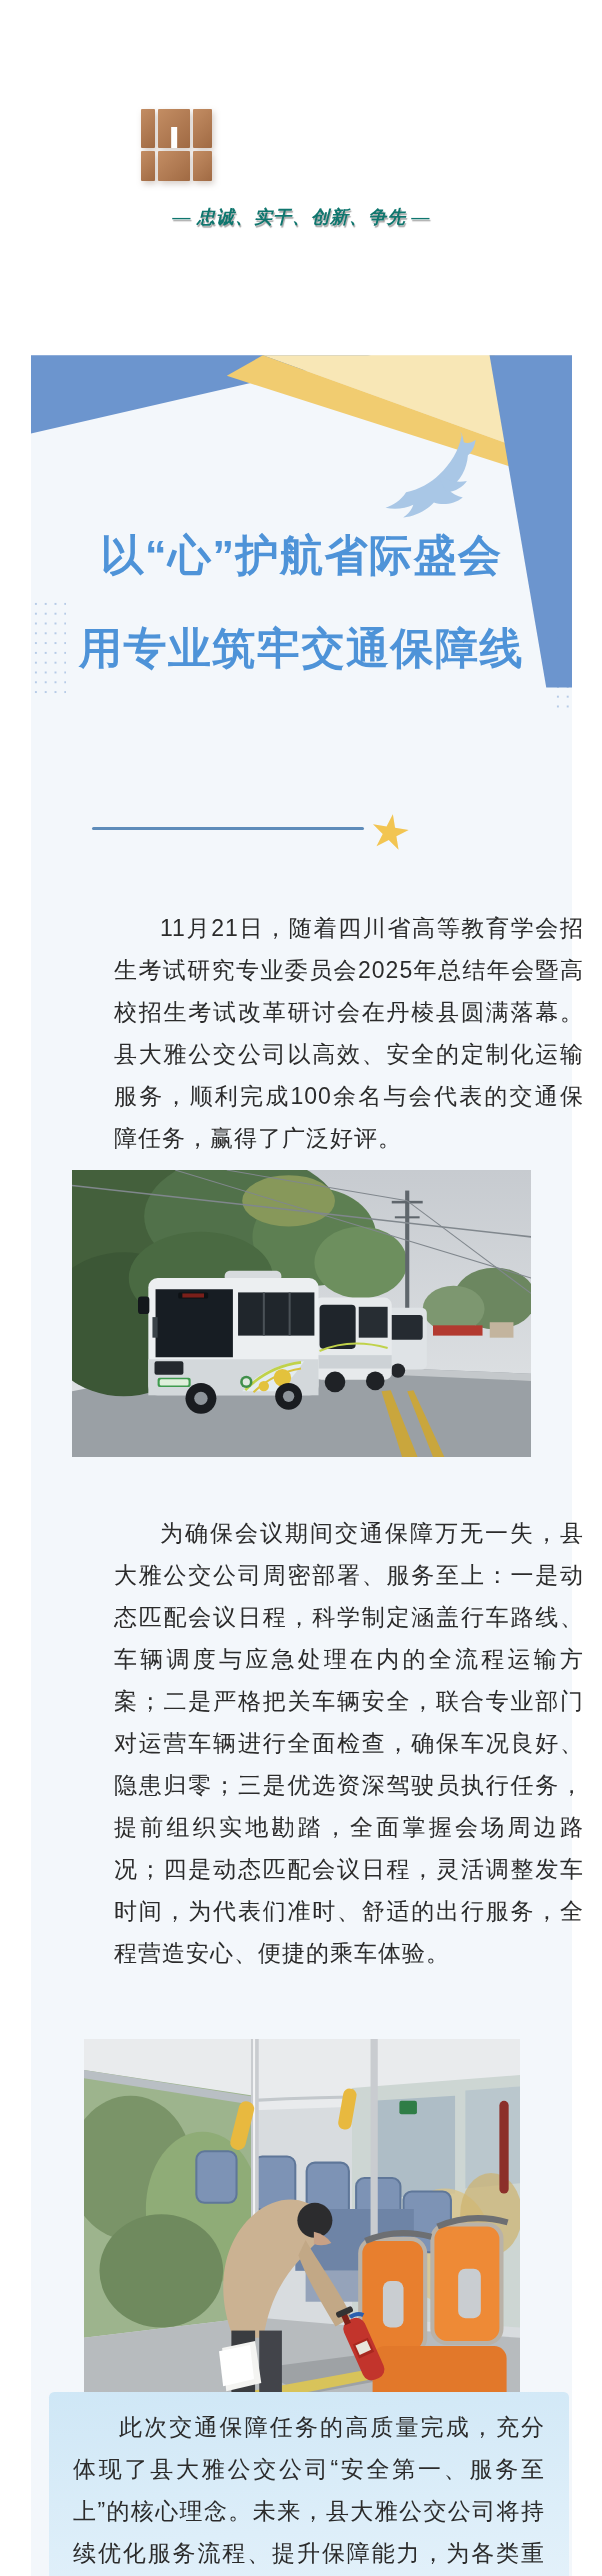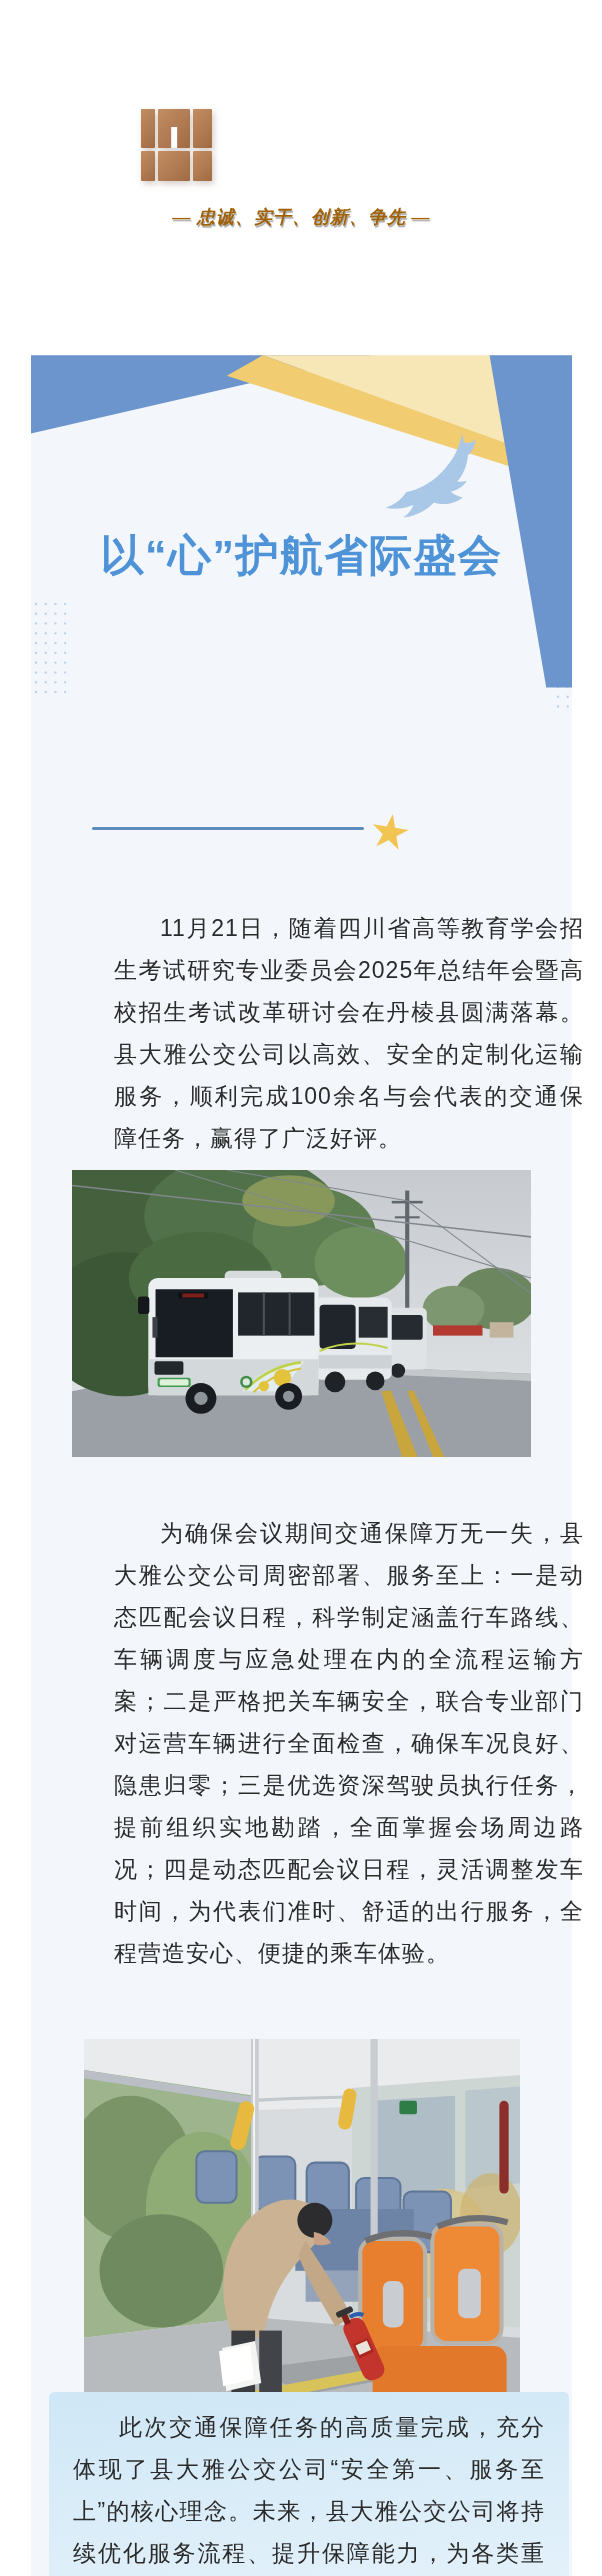--- a/index.html
+++ b/index.html
@@ -23,21 +23,21 @@
   .tile{background:linear-gradient(135deg,#c38d63 0%,#b07a52 55%,#a06a43 100%);
     border-radius:1px;position:relative;}
   .tile .notch{position:absolute;left:50%;bottom:0;transform:translateX(-50%);
     width:5.7px;height:20.6px;background:#fff;}
   .brand{position:absolute;left:223px;top:103px;width:268px;height:72px;
     font-family:"Liberation Serif","DejaVu Serif",serif;font-weight:700;
     font-size:58px;line-height:68px;letter-spacing:3.1px;color:var(--brand-brown);
     text-shadow:2.1px 3.1px 4.1px rgba(110,70,40,.35);white-space:nowrap;}
   .tagline{position:absolute;left:0;top:205px;width:603px;text-align:center;
     font-family:"Liberation Serif","DejaVu Serif",serif;font-weight:700;font-style:italic;
-    font-size:18px;color:#a16207;text-shadow:1px 1.5px 1px rgba(0,0,0,.35);letter-spacing:1px;}
+    font-size:18px;color:#0f766e;text-shadow:1px 1.5px 1px rgba(0,0,0,.35);letter-spacing:1px;}
   
   .panel{position:absolute;left:31px;top:355px;width:541px;height:2399px;
     background:var(--panel-bg);}
   
   .banner{position:absolute;left:0;top:0;width:541px;height:392px;overflow:hidden;}
   .banner svg{display:block;}
   .banner-title{position:absolute;left:0;width:541px;text-align:center;
     font-weight:700;font-size:43px;letter-spacing:1.5px;color:var(--title-blue);white-space:nowrap;margin-top:8px;}
   .banner-title.l1{top:164px;}
   .banner-title.l2{top:257px;}
@@ -93,20 +93,21 @@
       <polygon points="0,0 660,0 0,152" style="fill:var(--banner-blue)"></polygon>
       <polygon points="450,0 900,0 962,185" style="fill:var(--banner-yellow-light)"></polygon>
       <polygon points="450,0 962,185 948,222 380,40" style="fill:var(--banner-yellow-deep)"></polygon>
       <polygon points="890,0 1050,0 1050,645 1000,645" style="fill:var(--banner-blue)"></polygon>
       <g transform="translate(688,148)">
         <path style="fill:var(--dove-blue)" d="M148,8 C142,38 126,64 104,84 C88,100 66,112 40,118 C30,134 14,144 0,148 C18,152 38,150 54,142 C51,152 44,161 34,167 C58,165 80,153 94,138 C112,144 134,141 150,128 C139,126 129,120 122,112 C146,96 158,72 160,46 C168,40 173,30 175,16 C167,22 159,24 152,21 C151,13 149,5 145,0 Z"></path>
         <path style="fill:var(--dove-blue)" d="M104,84 C120,96 140,100 158,96 C150,108 136,116 120,118 C112,108 106,96 104,84 Z"></path>
       </g>
     </svg>
     <div class="banner-title l1">以“心”护航省际盛会</div>
+    <div class="banner-title l2">用专业筑牢交通保障线</div>
     <div class="dots left"></div>
     <div class="dots right"></div>
   </div>
 
   <div class="divider-line"></div>
   <div class="divider-star">★</div>
 
   <p class="para p1"><span>11月21日，随着四川省高等教育学会招生考试研究专业委员会2025年总结年会暨高校招生考试改革研讨会在丹棱县圆满落幕。县大雅公交公司以高效、安全的定制化运输服务，顺利完成100余名与会代表的交通保障任务，赢得了广泛好评。</span></p>
 
   <div class="photo fleet">

